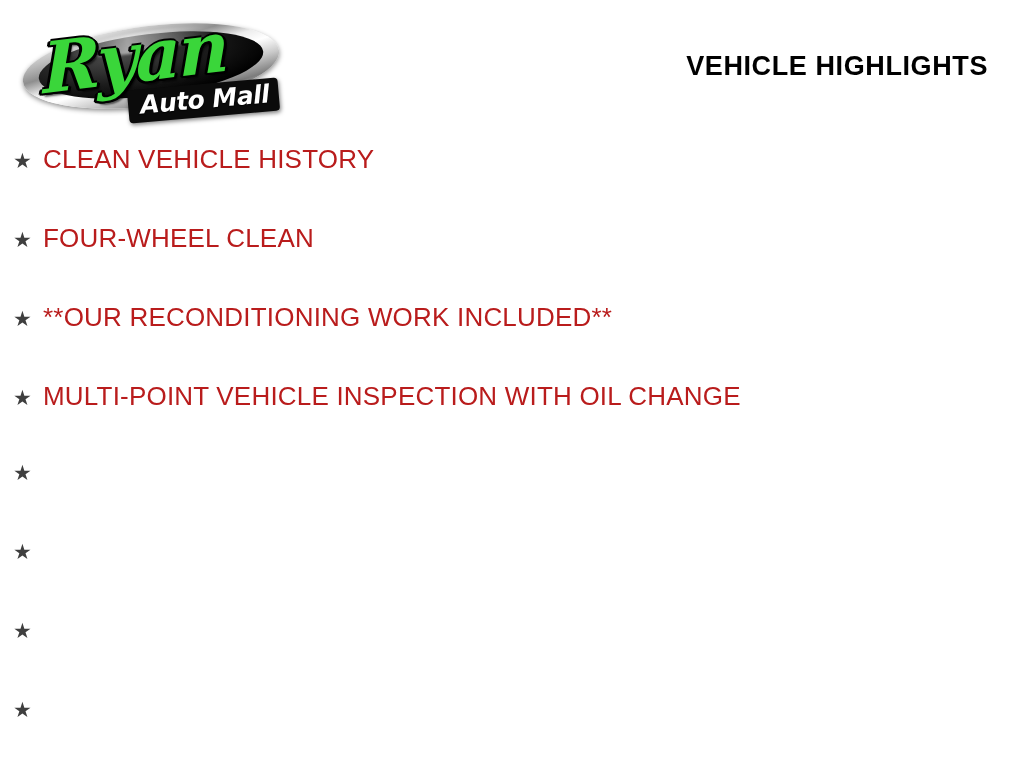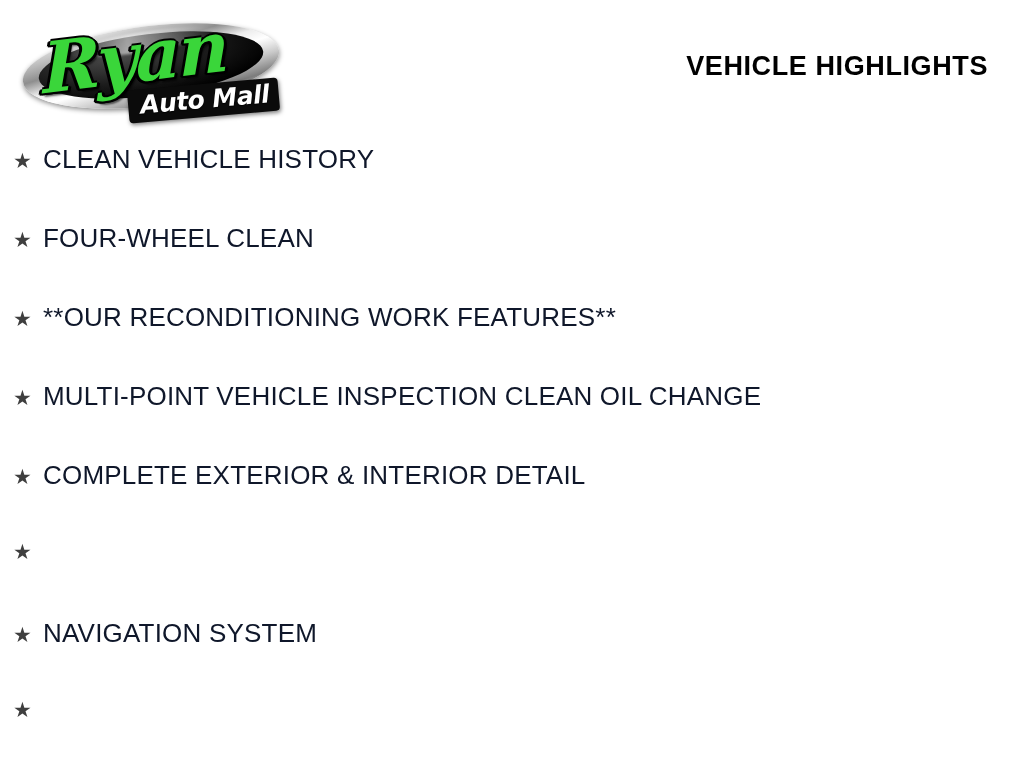--- a/index.html
+++ b/index.html
@@ -166,21 +166,21 @@
     line-height: 26px;
     color: #3f3f3f;
   }
   .highlight-text {
     flex: 1 1 auto;
     font-family: "Liberation Sans", sans-serif;
     font-weight: 400;
     font-size: 26px;
     line-height: 30px;
     letter-spacing: 0.2px;
-    color: #0f172a;
+    color: #b91c1c;
     white-space: nowrap;
   }
 </style>
 </head>
 <body>
 
 <div class="page">
 
   <div class="header">
 
@@ -201,35 +201,33 @@
     <li class="highlight-item">
       <span class="bullet-star">★</span>
       <span class="highlight-text">CLEAN VEHICLE HISTORY</span>
     </li>
     <li class="highlight-item">
       <span class="bullet-star">★</span>
       <span class="highlight-text">FOUR-WHEEL CLEAN</span>
     </li>
     <li class="highlight-item">
       <span class="bullet-star">★</span>
-      <span class="highlight-text">**OUR RECONDITIONING WORK FEATURES**</span>
-    </li>
-    <li class="highlight-item">
-      <span class="bullet-star">★</span>
-      <span class="highlight-text">MULTI-POINT VEHICLE INSPECTION CLEAN OIL CHANGE</span>
-    </li>
-    <li class="highlight-item">
-      <span class="bullet-star">★</span>
-      <span class="highlight-text">COMPLETE EXTERIOR &amp; INTERIOR DETAIL</span>
-    </li>
-    <li class="highlight-item">
-      <span class="bullet-star">★</span>
-    </li>
-    <li class="highlight-item">
-      <span class="bullet-star">★</span>
-      <span class="highlight-text">NAVIGATION SYSTEM</span>
+      <span class="highlight-text">**OUR RECONDITIONING WORK INCLUDED**</span>
+    </li>
+    <li class="highlight-item">
+      <span class="bullet-star">★</span>
+      <span class="highlight-text">MULTI-POINT VEHICLE INSPECTION WITH OIL CHANGE</span>
+    </li>
+    <li class="highlight-item">
+      <span class="bullet-star">★</span>
+    </li>
+    <li class="highlight-item">
+      <span class="bullet-star">★</span>
+    </li>
+    <li class="highlight-item">
+      <span class="bullet-star">★</span>
     </li>
     <li class="highlight-item">
       <span class="bullet-star">★</span>
     </li>
   </ul>
 
 </div>
 
 </body></html>

